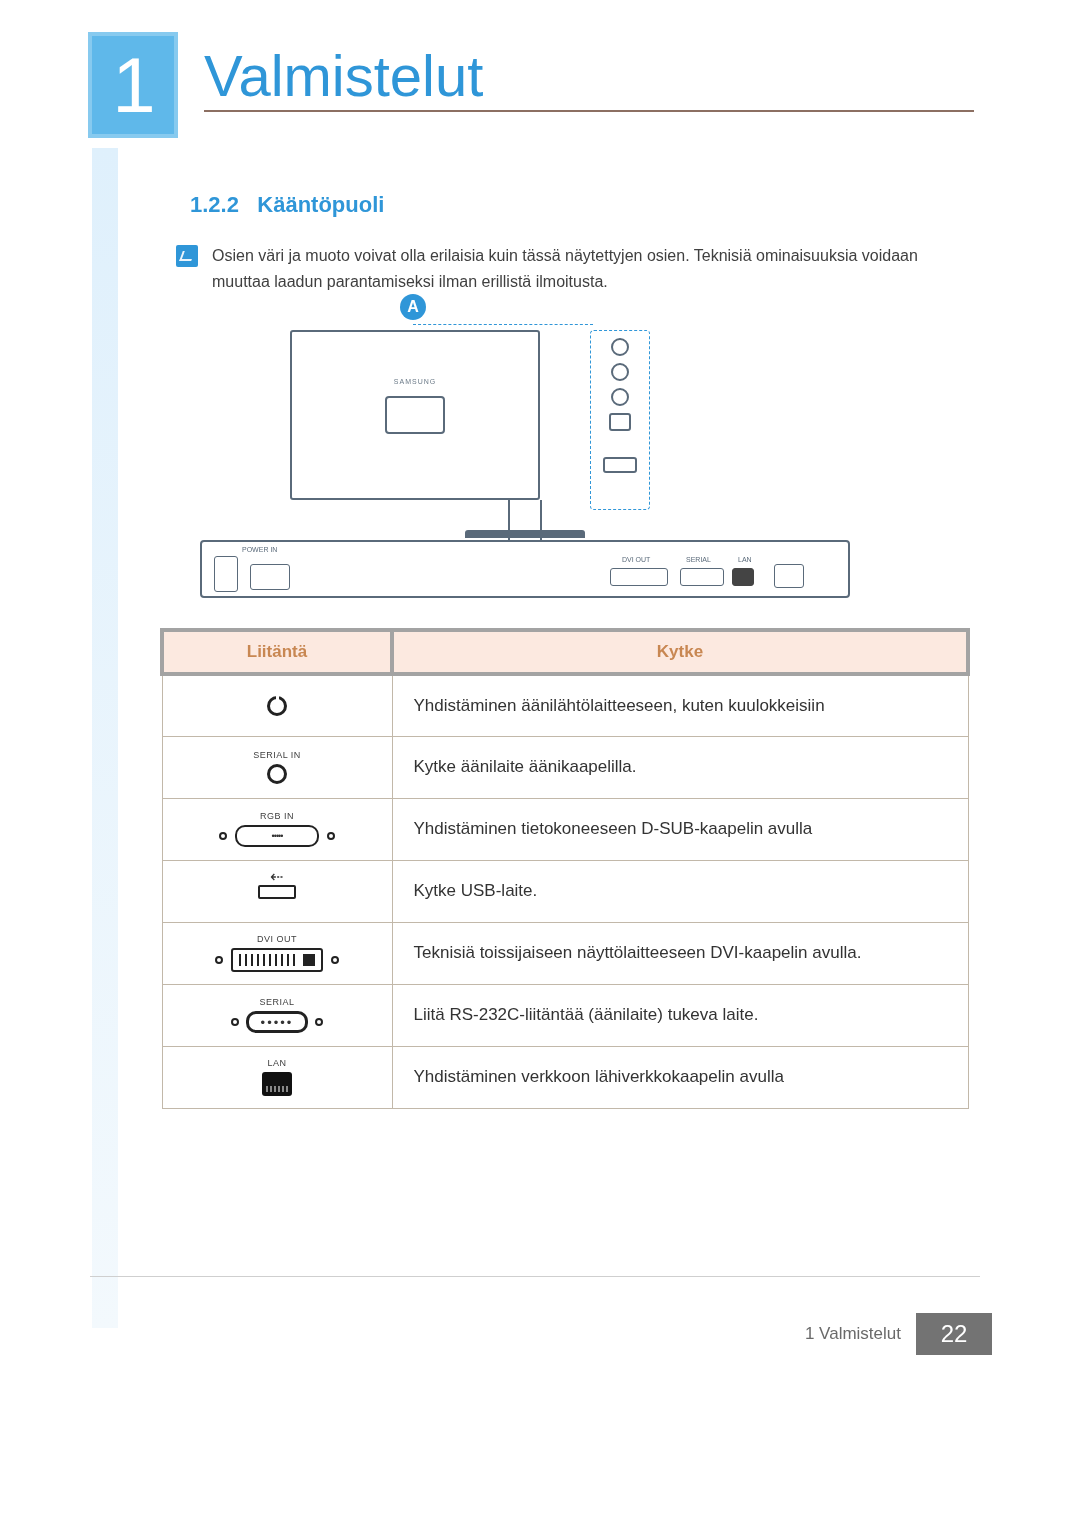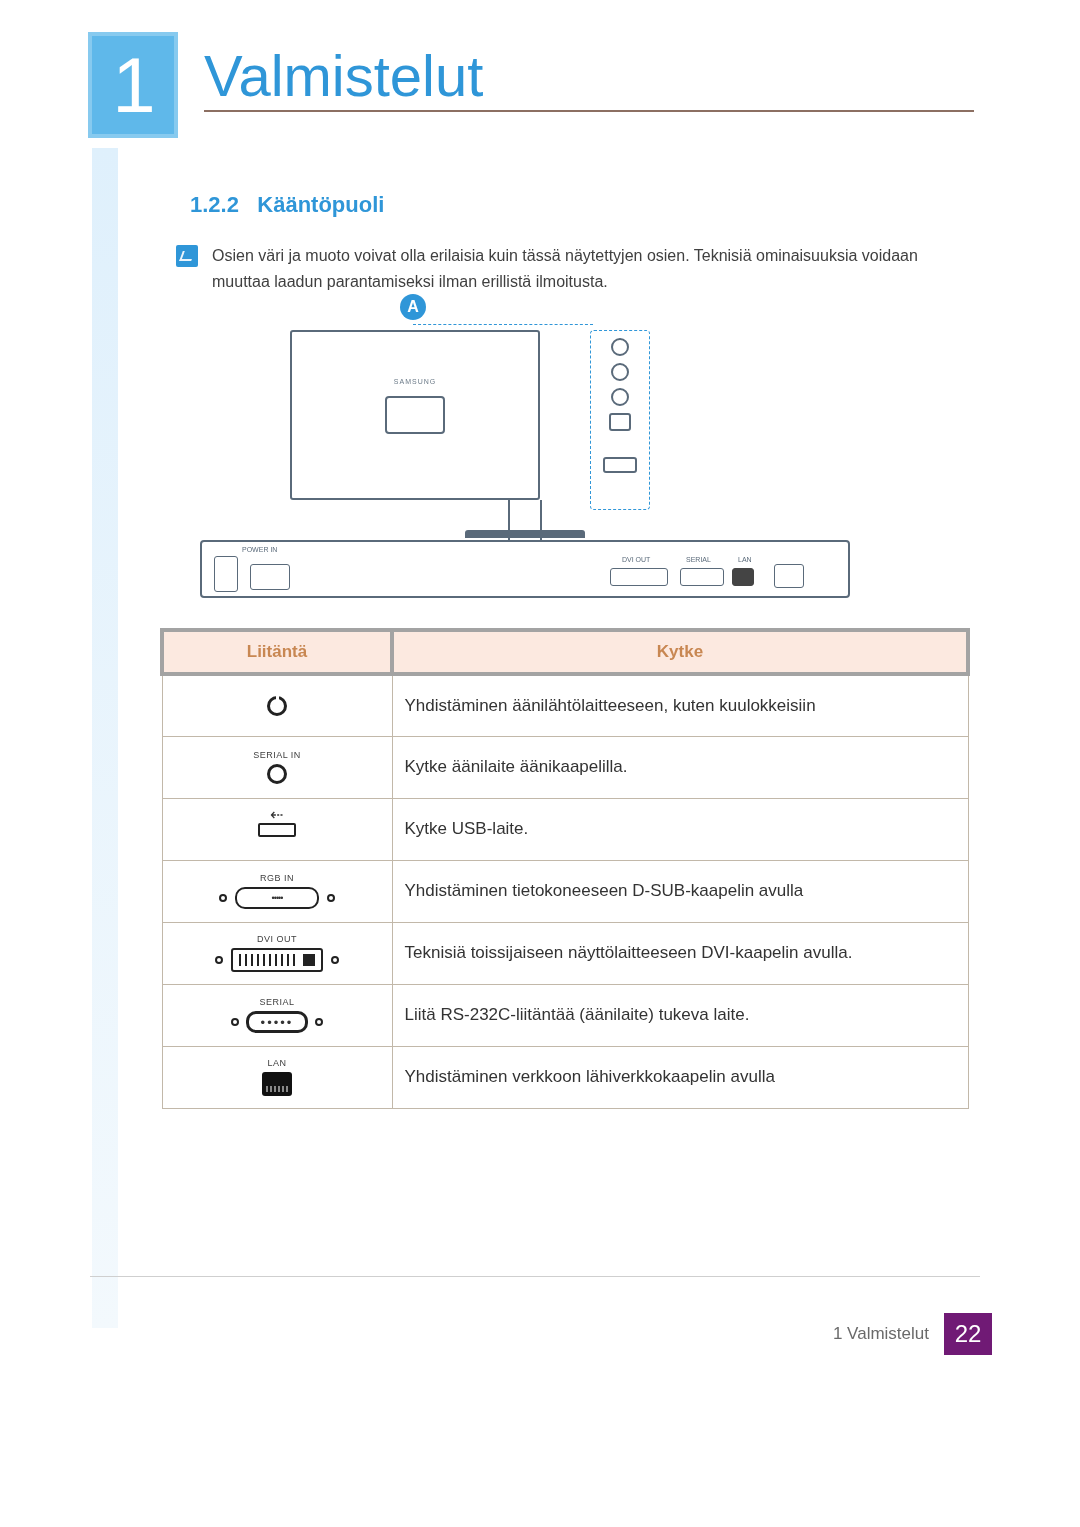--- a/index.html
+++ b/index.html
@@ -213,21 +213,21 @@
   }
   .ports-table th {
     background: #fce9e0;
     color: #c88752;
     font-weight: 600;
     padding: 10px 8px;
     border: 4px solid #a3a3a3;
   }
   .ports-table td {
     border: 1px solid #c2b8a9;
-    padding: 0 12px;
+    padding: 0 21px;
     height: 62px;
     color: #333;
   }
   .ports-table td.icon-cell {
     width: 230px;
     text-align: center;
     vertical-align: middle;
     padding: 8px 4px;
   }
   .port-label {
@@ -274,22 +274,22 @@
     height: 42px;
   }
   .footer-text {
     display: flex;
     align-items: center;
     padding: 0 14px;
     font-size: 17px;
     color: #6a6a6a;
   }
   .footer-page {
-    width: 48px;
-    background: #701a75;
+    width: 76px;
+    background: #737373;
     color: #fff;
     font-size: 24px;
     font-weight: 500;
     display: flex;
     align-items: center;
     justify-content: center;
   }
 </style>
 </head>
 <body>
@@ -363,30 +363,30 @@
       </tr>
       <tr>
         <td class="icon-cell">
           <span class="port-label">SERIAL IN</span>
           <span class="ic ic-ring"></span>
         </td>
         <td>Kytke äänilaite äänikaapelilla.</td>
       </tr>
       <tr>
         <td class="icon-cell">
-          <span class="ic ic-usb"></span>
-        </td>
-        <td>Kytke USB-laite.</td>
-      </tr>
-      <tr>
-        <td class="icon-cell">
           <span class="port-label">RGB IN</span>
           <span class="ic ic-vga"><span class="screw l"></span>•••••<span class="screw r"></span></span>
         </td>
         <td>Yhdistäminen tietokoneeseen D-SUB-kaapelin avulla</td>
+      </tr>
+      <tr>
+        <td class="icon-cell">
+          <span class="ic ic-usb"></span>
+        </td>
+        <td>Kytke USB-laite.</td>
       </tr>
       <tr>
         <td class="icon-cell">
           <span class="port-label">DVI OUT</span>
           <span style="display:inline-flex;align-items:center;gap:8px;">
             <span style="width:8px;height:8px;border:2px solid #222;border-radius:50%;"></span>
             <span class="ic ic-dvi"></span>
             <span style="width:8px;height:8px;border:2px solid #222;border-radius:50%;"></span>
           </span>
         </td>

